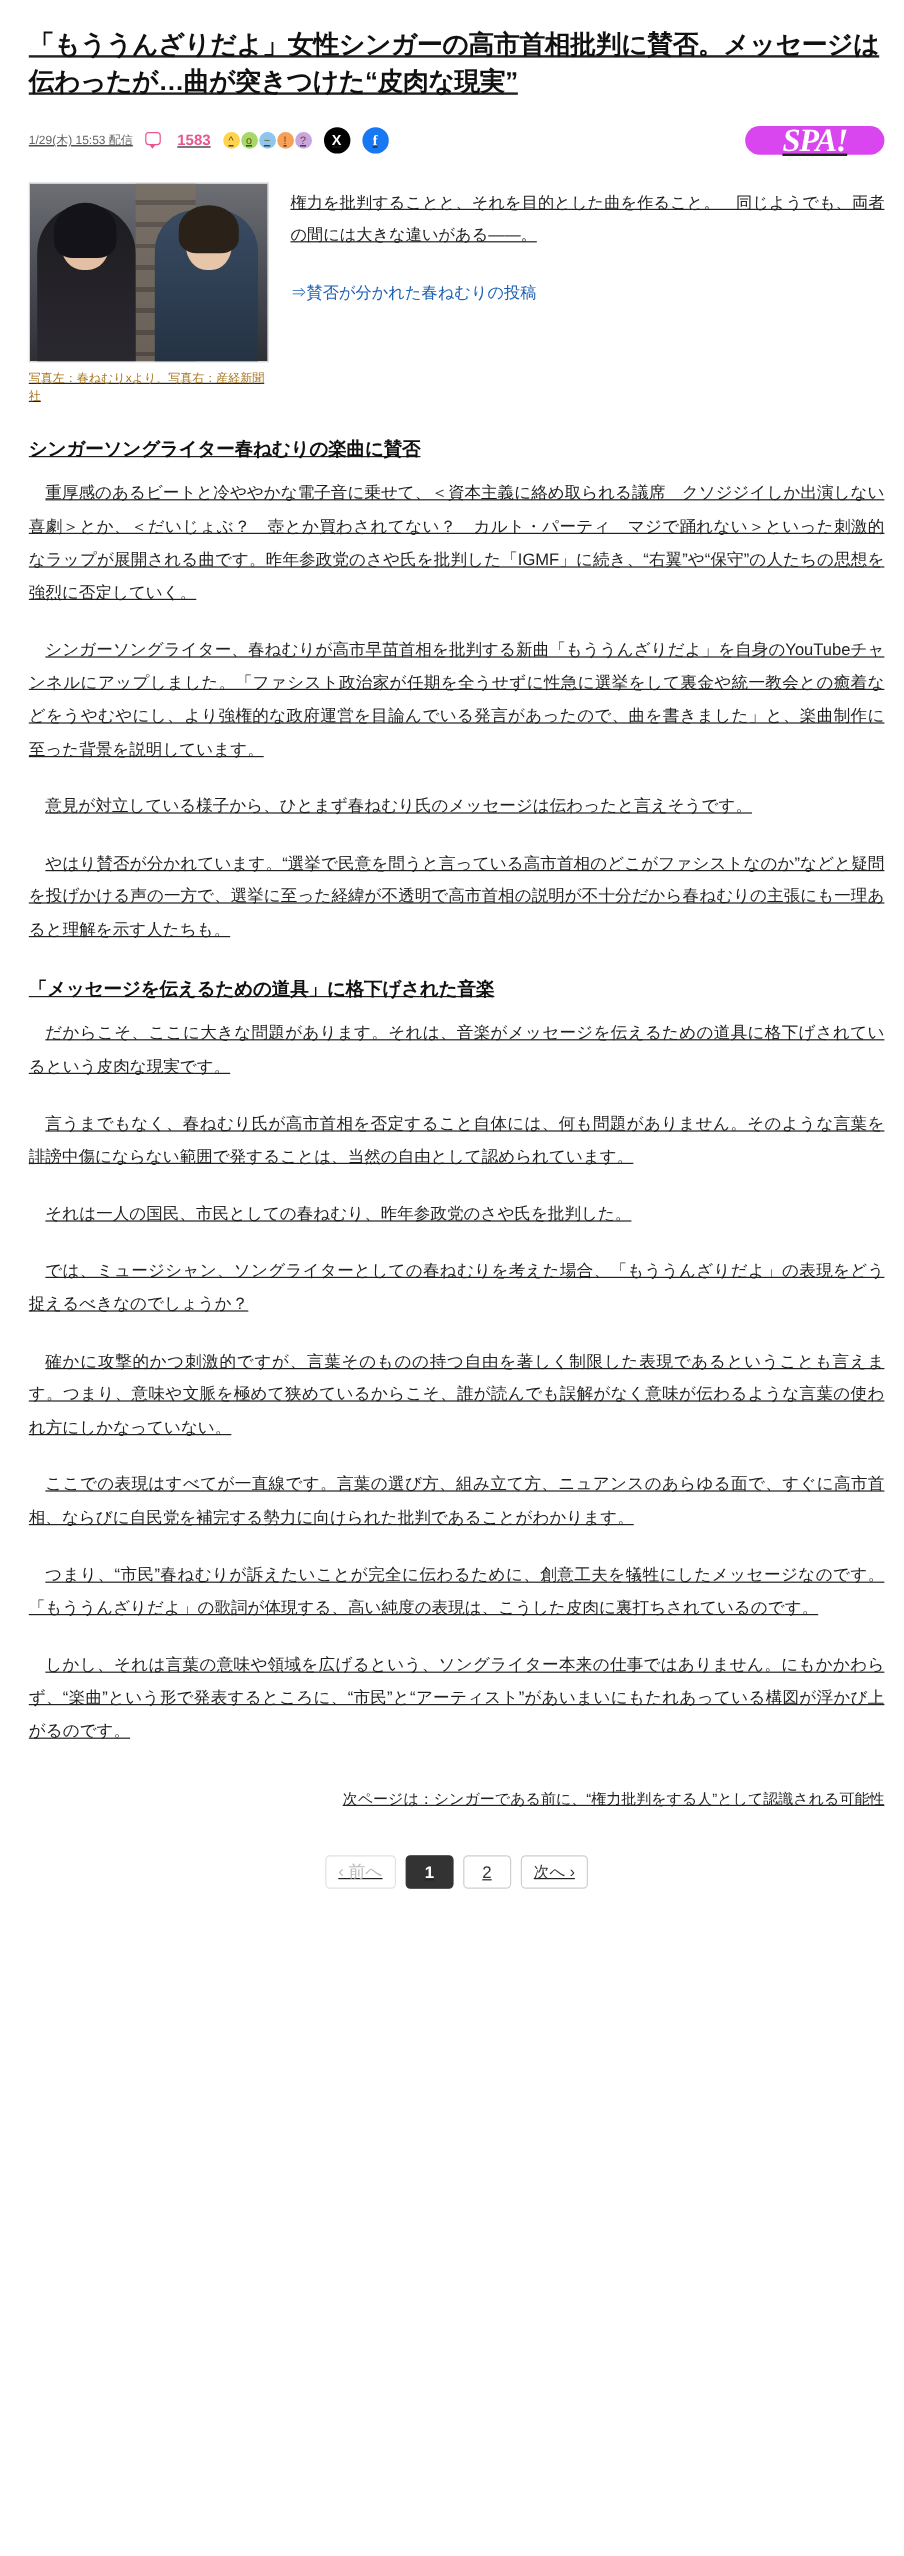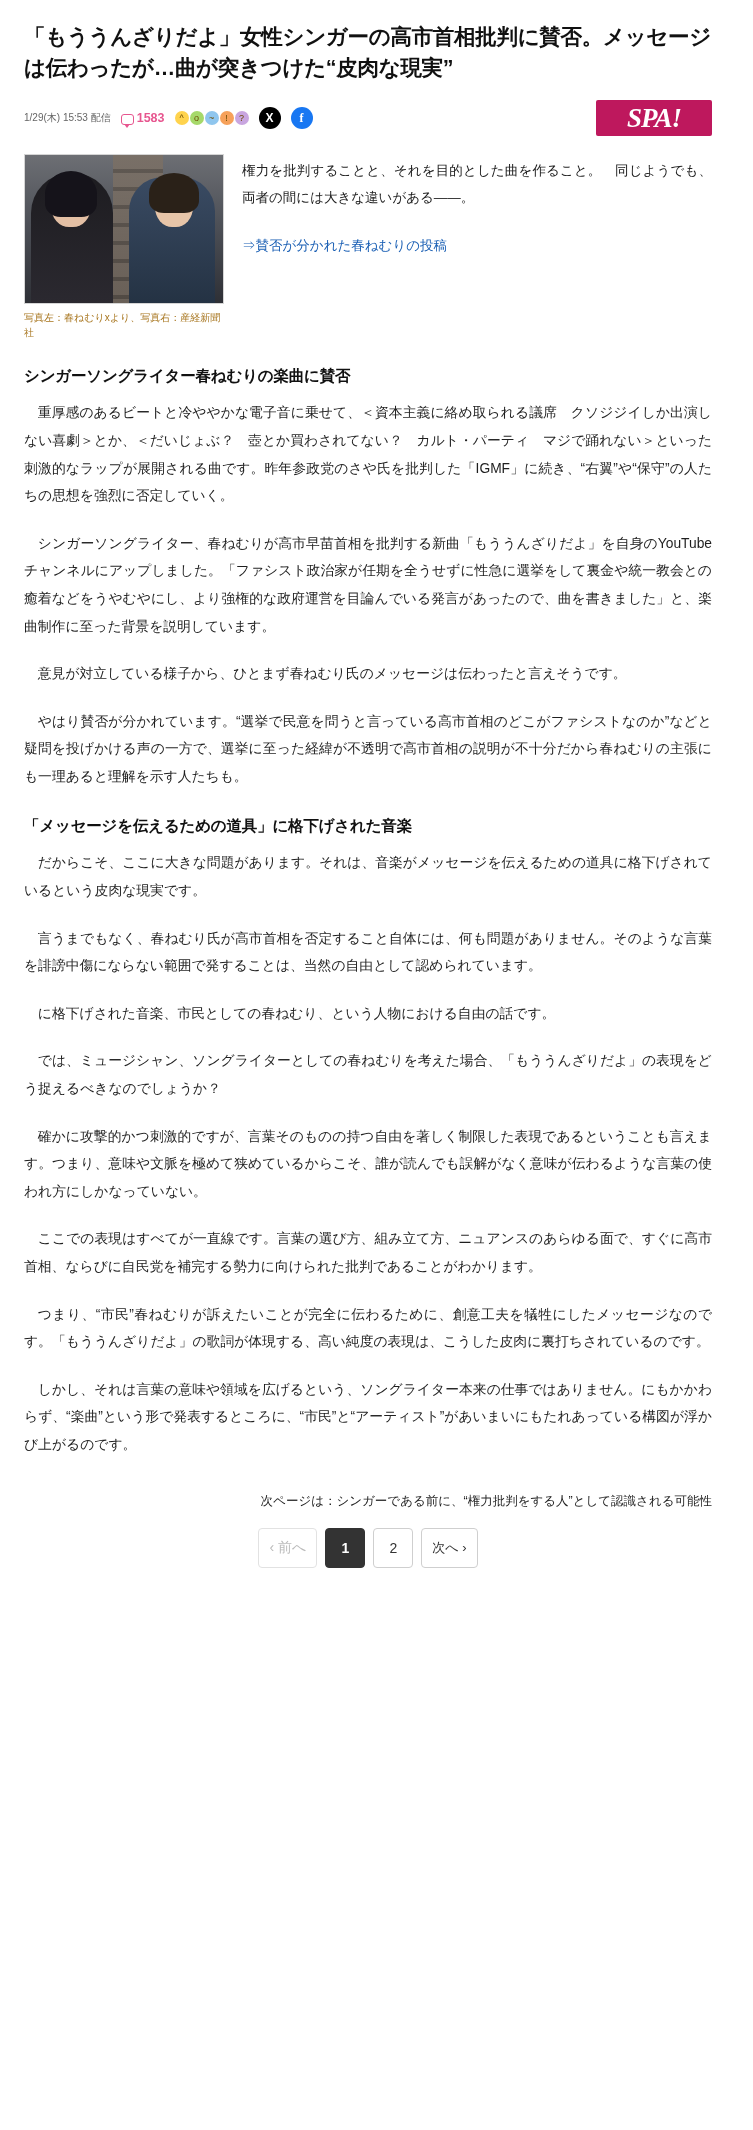--- a/index.html
+++ b/index.html
@@ -10,22 +10,23 @@
   }
   body {
     width: 753px;
     font-family: "Liberation Sans", sans-serif;
     color: #222222;
     -webkit-font-smoothing: antialiased;
   }
   .page {
     width: 753px;
     min-height: 2130px;
-    padding: 18px 41px 10px 24px;
+    padding: 18px 16px 10px 24px;
     position: relative;
+    text-decoration: underline;
   }
   
   .headline {
     font-size: 21.5px;
     font-weight: bold;
     line-height: 1.45;
     letter-spacing: -0.3px;
     color: #111111;
     margin: 4px 0 16px 0;
   }
@@ -38,22 +39,22 @@
     min-height: 34px;
   }
   .meta-date {
     font-size: 10px;
     color: #666666;
     white-space: nowrap;
     text-align: right;
   }
   .comment-chip {
     display: inline-flex;
-    align-items: flex-end;
-    gap: 3px;
+    align-items: flex-start;
+    gap: 14px;
     font-size: 12.5px;
     color: #e7568f;
     font-weight: bold;
   }
   .comment-chip .bubble {
     display: inline-block;
     width: 13px;
     height: 11px;
     border: 1.6px solid #e7568f;
     border-radius: 3px;
@@ -97,32 +98,32 @@
     justify-content: center;
     font-size: 12px;
     font-weight: bold;
     color: #ffffff;
   }
   .share-x { background: #000000; }
   .share-fb { background: #1877f2; font-family: "Liberation Serif", serif; }
   .spa-logo {
     margin-left: auto;
     width: 116px;
-    height: 36px;
-    background: #be185d;
+    height: 24px;
+    background: #d946ef;
     color: #ffffff;
     font-family: "Liberation Serif", serif;
     font-style: italic;
     font-weight: bold;
     font-size: 27px;
     letter-spacing: -1px;
     display: flex;
     align-items: center;
     justify-content: center;
-    border-radius: 2px;
+    border-radius: 14px;
   }
   
   .top-section {
     display: flex;
     gap: 18px;
     margin-bottom: 26px;
   }
   .photo-block { width: 200px; flex: 0 0 200px; }
   .photo {
     width: 200px;
@@ -228,32 +229,33 @@
   
   .pager {
     display: flex;
     align-items: center;
     justify-content: center;
     gap: 8px;
     margin-bottom: 16px;
   }
   .pg {
     min-width: 40px;
-    height: 40px;
+    height: 28px;
     padding: 0 10px;
     border: 1px solid #cfcfcf;
     border-radius: 4px;
     background: #ffffff;
     font-size: 14px;
     color: #333333;
     display: flex;
     align-items: center;
     justify-content: center;
     cursor: pointer;
     font-family: "Liberation Sans", sans-serif;
+    margin-top: 20px;
   }
   .pg.disabled { color: #bbbbbb; border-color: #e2e2e2; cursor: default; }
   .pg.current {
     background: #333333;
     color: #ffffff;
     border-color: #333333;
     font-weight: bold;
   }
   .pg.next { font-size: 13px; }
   .footer-strip {
@@ -312,21 +314,21 @@
 
   <h2 class="sub">シンガーソングライター春ねむりの楽曲に賛否</h2>
   <p class="body">重厚感のあるビートと冷ややかな電子音に乗せて、＜資本主義に絡め取られる議席　クソジジイしか出演しない喜劇＞とか、＜だいじょぶ？　壺とか買わされてない？　カルト・パーティ　マジで踊れない＞といった刺激的なラップが展開される曲です。昨年参政党のさや氏を批判した「IGMF」に続き、“右翼”や“保守”の人たちの思想を強烈に否定していく。</p>
   <p class="body">シンガーソングライター、春ねむりが高市早苗首相を批判する新曲「もううんざりだよ」を自身のYouTubeチャンネルにアップしました。「ファシスト政治家が任期を全うせずに性急に選挙をして裏金や統一教会との癒着などをうやむやにし、より強権的な政府運営を目論んでいる発言があったので、曲を書きました」と、楽曲制作に至った背景を説明しています。</p>
   <p class="body">意見が対立している様子から、ひとまず春ねむり氏のメッセージは伝わったと言えそうです。</p>
   <p class="body">やはり賛否が分かれています。“選挙で民意を問うと言っている高市首相のどこがファシストなのか”などと疑問を投げかける声の一方で、選挙に至った経緯が不透明で高市首相の説明が不十分だから春ねむりの主張にも一理あると理解を示す人たちも。</p>
 
   <h2 class="sub">「メッセージを伝えるための道具」に格下げされた音楽</h2>
   <p class="body">だからこそ、ここに大きな問題があります。それは、音楽がメッセージを伝えるための道具に格下げされているという皮肉な現実です。</p>
   <p class="body">言うまでもなく、春ねむり氏が高市首相を否定すること自体には、何も問題がありません。そのような言葉を誹謗中傷にならない範囲で発することは、当然の自由として認められています。</p>
-  <p class="body">に格下げされた音楽、市民としての春ねむり、という人物における自由の話です。</p>
+  <p class="body">それは一人の国民、市民としての春ねむり、昨年参政党のさや氏を批判した。</p>
   <p class="body">では、ミュージシャン、ソングライターとしての春ねむりを考えた場合、「もううんざりだよ」の表現をどう捉えるべきなのでしょうか？</p>
   <p class="body">確かに攻撃的かつ刺激的ですが、言葉そのものの持つ自由を著しく制限した表現であるということも言えます。つまり、意味や文脈を極めて狭めているからこそ、誰が読んでも誤解がなく意味が伝わるような言葉の使われ方にしかなっていない。</p>
   <p class="body">ここでの表現はすべてが一直線です。言葉の選び方、組み立て方、ニュアンスのあらゆる面で、すぐに高市首相、ならびに自民党を補完する勢力に向けられた批判であることがわかります。</p>
   <p class="body">つまり、“市民”春ねむりが訴えたいことが完全に伝わるために、創意工夫を犠牲にしたメッセージなのです。「もううんざりだよ」の歌詞が体現する、高い純度の表現は、こうした皮肉に裏打ちされているのです。</p>
   <p class="body">しかし、それは言葉の意味や領域を広げるという、ソングライター本来の仕事ではありません。にもかかわらず、“楽曲”という形で発表するところに、“市民”と“アーティスト”があいまいにもたれあっている構図が浮かび上がるのです。</p>
 
   <div class="next-teaser">次ページは：シンガーである前に、“権力批判をする人”として認識される可能性</div>
 
   <div class="pager">
     <div class="pg disabled">‹ 前へ</div>

